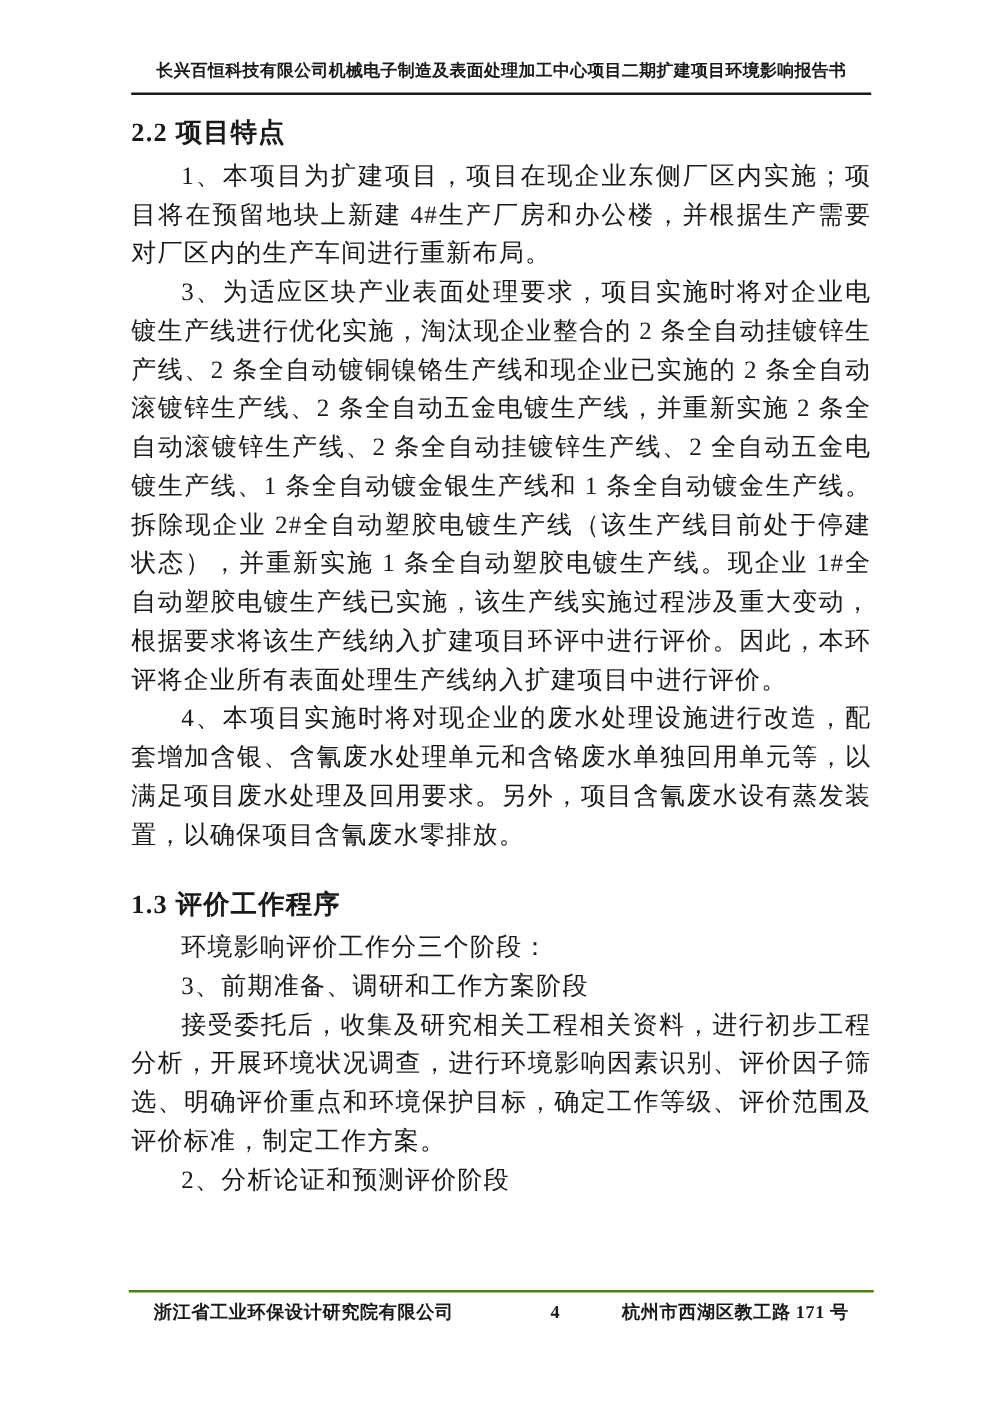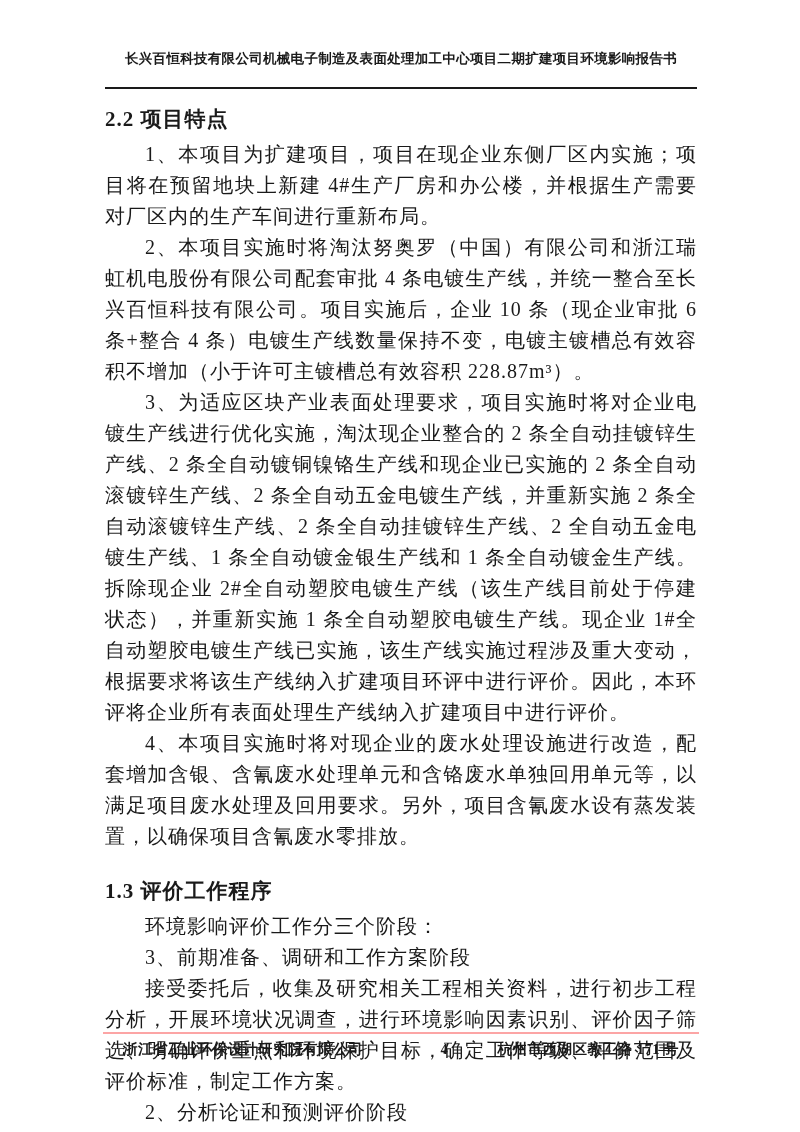--- a/index.html
+++ b/index.html
@@ -10,22 +10,23 @@
     margin: 0 auto;
     background: #ffffff;
     color: #1a1a1a;
     font-family: "Liberation Serif", "DejaVu Serif", serif;
     overflow: hidden;
   }
   
   .page-header {
     margin: 0 103px 0 105px;
     padding-top: 48px;
-    padding-bottom: 17px;
+    padding-bottom: 4px;
     border-bottom: 2px solid #1a1a1a;
+    font-family: Liberation Mono, monospace;
   }
   .header-title {
     text-align: center;
     font-size: 13.5px;
     font-weight: bold;
     letter-spacing: 0.3px;
     line-height: 22px;
     white-space: nowrap;
   }
   
@@ -46,21 +47,21 @@
     text-align: justify;
     text-justify: inter-character;
     text-indent: 2em;
   }
   
   .page-footer {
     position: absolute;
     top: 1032px;
     left: 103px;
     right: 101px;
-    border-top: 2px solid #fca5a5;
+    border-top: 2px solid #4d7c0f;
     padding-top: 6px;
     display: flex;
     justify-content: space-between;
     align-items: baseline;
     font-size: 14.5px;
     font-weight: bold;
     letter-spacing: 0.5px;
   }
   .footer-company { margin-left: 20px; }
   .footer-page-number { transform: translateX(14px); }
@@ -74,21 +75,20 @@
   <header class="page-header">
     <div class="header-title">长兴百恒科技有限公司机械电子制造及表面处理加工中心项目二期扩建项目环境影响报告书</div>
   </header>
 
   <main class="page-body">
 
     <h2 class="section-heading first">2.2 项目特点</h2>
 
     <p class="body-paragraph">1、本项目为扩建项目，项目在现企业东侧厂区内实施；项目将在预留地块上新建 4#生产厂房和办公楼，并根据生产需要对厂区内的生产车间进行重新布局。</p>
 
-    <p class="body-paragraph">2、本项目实施时将淘汰努奥罗（中国）有限公司和浙江瑞虹机电股份有限公司配套审批 4 条电镀生产线，并统一整合至长兴百恒科技有限公司。项目实施后，企业 10 条（现企业审批 6 条+整合 4 条）电镀生产线数量保持不变，电镀主镀槽总有效容积不增加（小于许可主镀槽总有效容积 228.87m³）。</p>
 
     <p class="body-paragraph">3、为适应区块产业表面处理要求，项目实施时将对企业电镀生产线进行优化实施，淘汰现企业整合的 2 条全自动挂镀锌生产线、2 条全自动镀铜镍铬生产线和现企业已实施的 2 条全自动滚镀锌生产线、2 条全自动五金电镀生产线，并重新实施 2 条全自动滚镀锌生产线、2 条全自动挂镀锌生产线、2 全自动五金电镀生产线、1 条全自动镀金银生产线和 1 条全自动镀金生产线。拆除现企业 2#全自动塑胶电镀生产线（该生产线目前处于停建状态），并重新实施 1 条全自动塑胶电镀生产线。现企业 1#全自动塑胶电镀生产线已实施，该生产线实施过程涉及重大变动，根据要求将该生产线纳入扩建项目环评中进行评价。因此，本环评将企业所有表面处理生产线纳入扩建项目中进行评价。</p>
 
     <p class="body-paragraph">4、本项目实施时将对现企业的废水处理设施进行改造，配套增加含银、含氰废水处理单元和含铬废水单独回用单元等，以满足项目废水处理及回用要求。另外，项目含氰废水设有蒸发装置，以确保项目含氰废水零排放。</p>
 
     <h2 class="section-heading second">1.3 评价工作程序</h2>
 
     <p class="body-paragraph">环境影响评价工作分三个阶段：</p>
 
     <p class="body-paragraph">3、前期准备、调研和工作方案阶段</p>

